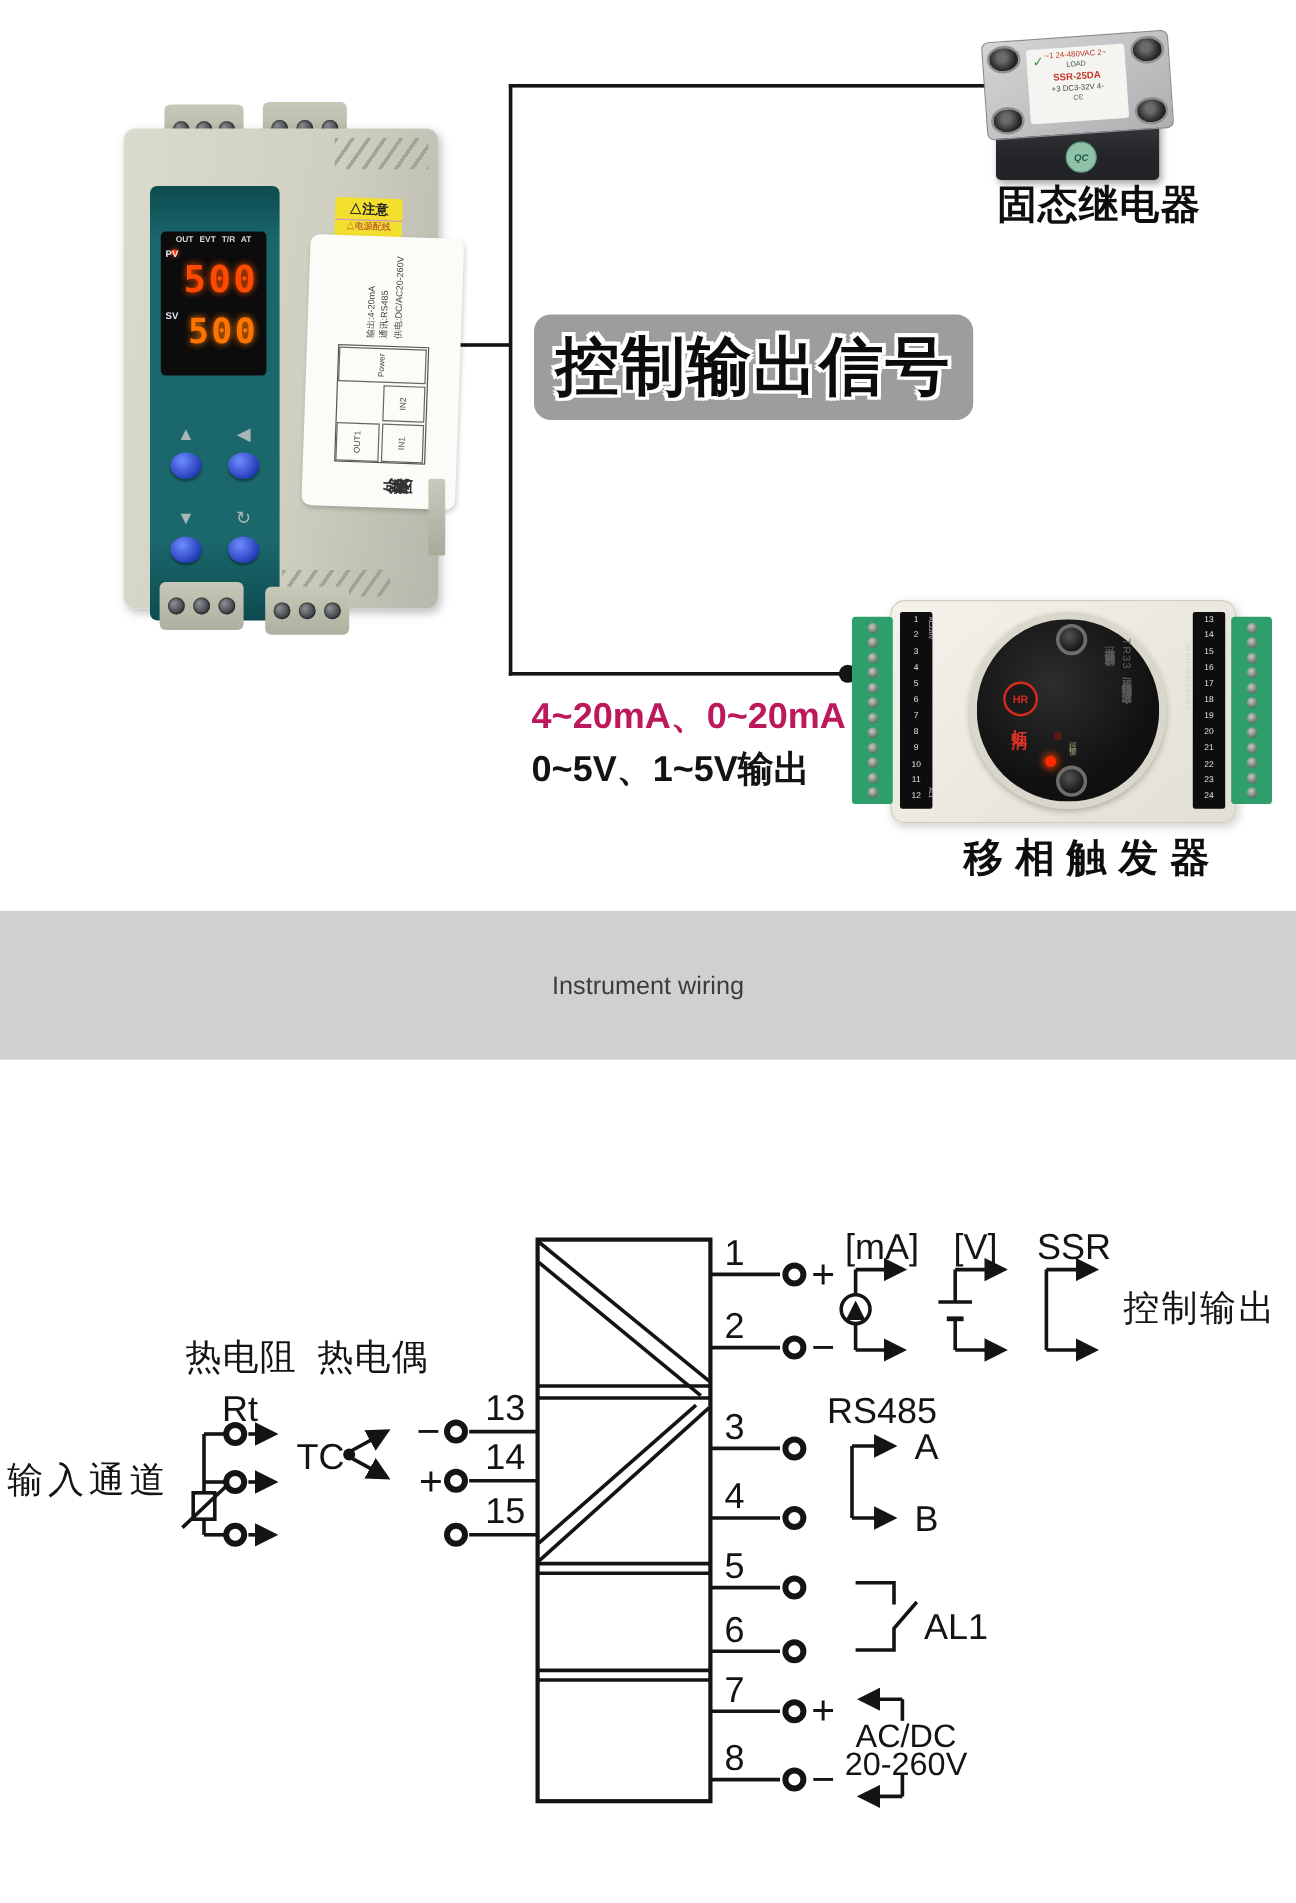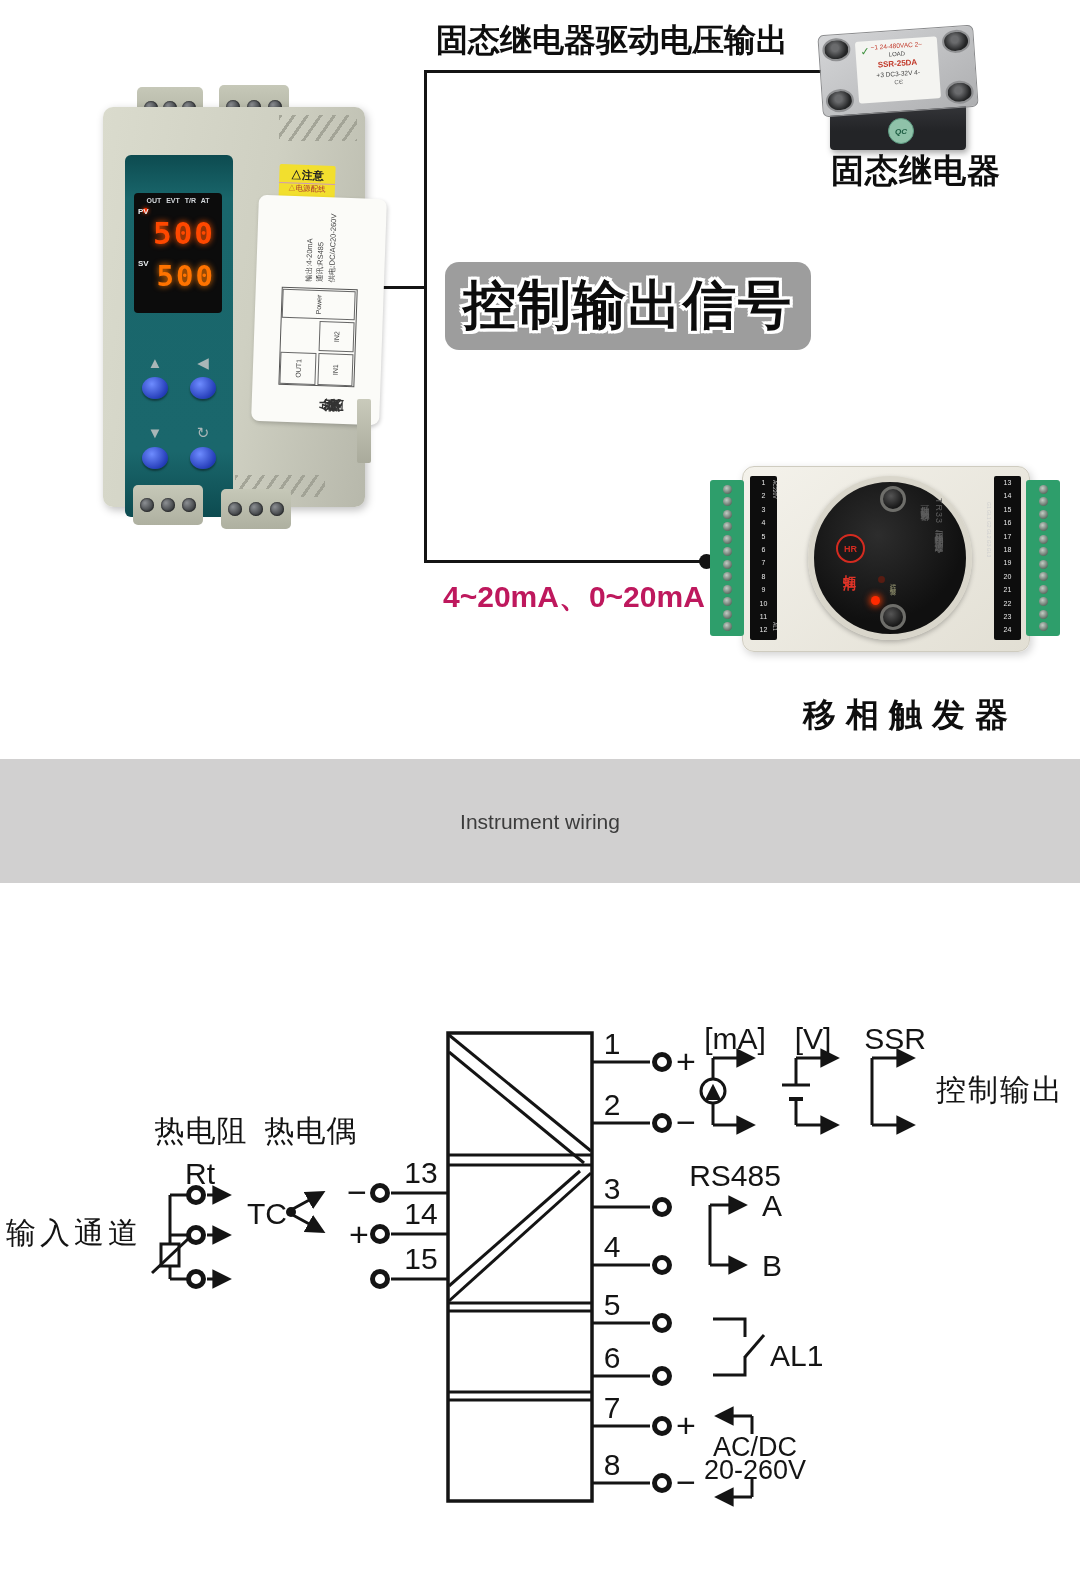--- a/index.html
+++ b/index.html
@@ -95,21 +95,21 @@
   .ssr-plate { position:absolute; left:36px; top:8px; width:82px; height:62px; background:#f4f4f1;
                border-radius:3px; text-align:center; overflow:hidden; }
   .ssr-plate .r1 { font-size:6.5px; color:#c23a2b; line-height:9px; margin-top:2px; white-space:nowrap; }
   .ssr-plate .r2 { font-size:6px; color:#444; line-height:8px; }
   .ssr-plate .r3 { font-size:8px; font-weight:bold; color:#c23a2b; line-height:11px; }
   .ssr-plate .r4 { font-size:6.5px; color:#444; line-height:9px; }
   .ssr-plate .r5 { font-size:6px; color:#666; line-height:8px; }
   .ssr-check { position:absolute; left:5px; top:4px; color:#3a8f3a; font-size:11px; }
 
   
-  .pt { position:absolute; left:706px; top:462px; width:358px; height:192px; }
+  .pt { position:absolute; left:706px; top:496px; width:358px; height:192px; }
   .pt-body { position:absolute; left:36px; top:4px; width:286px; height:184px; border-radius:12px;
              background:linear-gradient(140deg,#f4f2eb,#e2dfd4); border:1px solid #cfccc0;
              box-shadow:2px 3px 8px rgba(0,0,0,.18); }
   .pt-term { position:absolute; width:34px; height:156px; top:18px; background:#2e9e6b; border-radius:3px;
              display:flex; flex-direction:column; align-items:center; justify-content:space-around; padding:3px 0; box-sizing:border-box; }
   .pt-term .pscrew { width:9px; height:9px; border-radius:50%;
              background:radial-gradient(circle at 40% 35%, #c3cdc5, #5a6a60 75%); }
   .pt-strip { position:absolute; top:14px; width:27px; height:164px; background:#0d0d0d; border-radius:2px;
               color:#e8e8e8; font-size:7px; line-height:13.4px; text-align:center; white-space:pre-line; }
   .pt-aux { position:absolute; color:#cfcfcf; font-size:5px; white-space:nowrap; transform:rotate(90deg);
@@ -141,24 +141,24 @@
 
 <div class="page">
 
   <div class="cline" style="left:424px; top:70px; width:3px; height:493px;"></div>
   <div class="cline" style="left:424px; top:70px; width:410px; height:3px;"></div>
   <div class="dot" style="left:825px; top:64px;"></div>
   <div class="cline" style="left:356px; top:286px; width:70px; height:3px;"></div>
   <div class="cline" style="left:424px; top:560px; width:282px; height:3px;"></div>
   <div class="dot" style="left:699px; top:554px;"></div>
 
-  <div class="cap cap-ssr-line">固态继电器驱动电压输出</div>
   <div class="cap cap-ssr">固态继电器</div>
   <div class="cap cap-trigger">移相触发器</div>
   <div class="cap analog-1">4~20mA、0~20mA</div>
+  <div class="cap analog-2">0~5V、1~5V输出</div>
 
   <div class="bubble">
     <span>控制输出信号</span>
   </div>
 
   <div class="tc">
     <div class="tc-term" style="left:62px; top:2px; width:66px; height:42px;">
       <div class="screw"></div>
         <div class="screw"></div>
         <div class="screw"></div>

